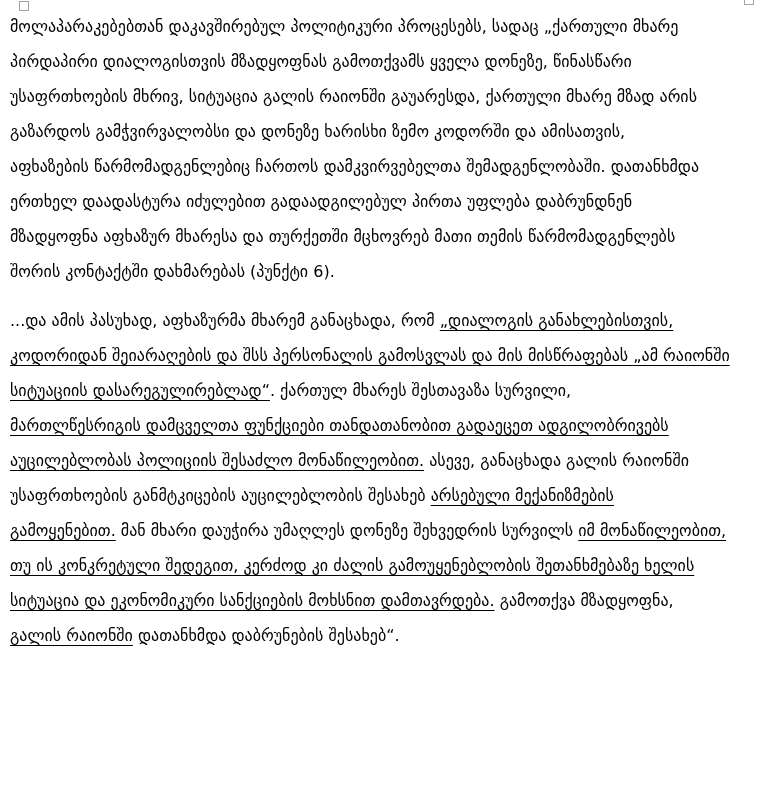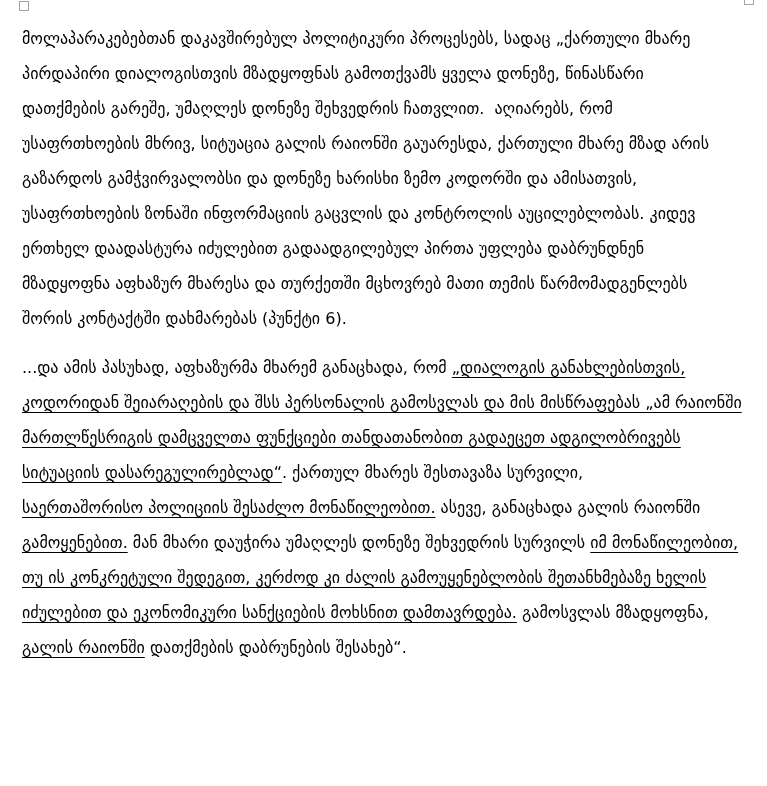--- a/index.html
+++ b/index.html
@@ -18,21 +18,21 @@
     position: absolute;
     left: 0;
     top: 0;
     width: 767px;
     padding: 9px 4px 0 10px;
     box-sizing: border-box;
     color: #000000;
     font-size: 16px;
   }
   .para {
-    margin: 12px;
+    margin: 0;
   }
   .para + .para {
     margin-top: 14px;
   }
   .line {
     white-space: pre;
     line-height: 35px;
     height: 35px;
     overflow: hidden;
   }
@@ -58,32 +58,32 @@
 </head>
 <body>
 
 <div class="marker marker-tl"></div>
 <div class="marker marker-tr"></div>
 
 <div class="doc">
     <div class="para">
       <div class="line"><span class="run">მოლაპარაკებებთან დაკავშირებულ პოლიტიკური პროცესებს, სადაც „ქართული მხარე</span></div>
       <div class="line"><span class="run">პირდაპირი დიალოგისთვის მზადყოფნას გამოთქვამს ყველა დონეზე, წინასწარი</span></div>
-      <div class="line"><span class="run">დათქმების გარეშე, უმაღლეს დონეზე შეხვედრის ჩათვლით.  აღიარებს, რომ</span></div>
       <div class="line"><span class="run">უსაფრთხოების მხრივ, სიტუაცია გალის რაიონში გაუარესდა, ქართული მხარე მზად არის</span></div>
       <div class="line"><span class="run">გაზარდოს გამჭვირვალობსი და დონეზე ხარისხი ზემო კოდორში და ამისათვის,</span></div>
-      <div class="line"><span class="run">უსაფრთხოების ზონაში ინფორმაციის გაცვლის და კონტროლის აუცილებლობას. კიდევ</span></div>
+      <div class="line"><span class="run">აფხაზების წარმომადგენლებიც ჩართოს დამკვირვებელთა შემადგენლობაში. დათანხმდა</span></div>
       <div class="line"><span class="run">ერთხელ დაადასტურა იძულებით გადაადგილებულ პირთა უფლება დაბრუნდნენ</span></div>
       <div class="line"><span class="run">მზადყოფნა აფხაზურ მხარესა და თურქეთში მცხოვრებ მათი თემის წარმომადგენლებს</span></div>
       <div class="line"><span class="run">შორის კონტაქტში დახმარებას (პუნქტი 6).</span></div>
     </div>
     <div class="para">
       <div class="line"><span class="run">...და ამის პასუხად, აფხაზურმა მხარემ განაცხადა, რომ </span><span class="run u">„დიალოგის განახლებისთვის,</span></div>
       <div class="line"><span class="run u">კოდორიდან შეიარაღების და შსს პერსონალის გამოსვლას და მის მისწრაფებას „ამ რაიონში</span></div>
+      <div class="line"><span class="run u">სიტუაციის დასარეგულირებლად“</span><span class="run">. ქართულ მხარეს შესთავაზა სურვილი,</span></div>
       <div class="line"><span class="run u">მართლწესრიგის დამცველთა ფუნქციები თანდათანობით გადაეცეთ ადგილობრივებს</span></div>
-      <div class="line"><span class="run u">სიტუაციის დასარეგულირებლად“</span><span class="run">. ქართულ მხარეს შესთავაზა სურვილი,</span></div>
-      <div class="line"><span class="run u">საერთაშორისო პოლიციის შესაძლო მონაწილეობით.</span><span class="run"> ასევე, განაცხადა გალის რაიონში</span></div>
+      <div class="line"><span class="run u">აუცილებლობას პოლიციის შესაძლო მონაწილეობით.</span><span class="run"> ასევე, განაცხადა გალის რაიონში</span></div>
+      <div class="line"><span class="run">უსაფრთხოების განმტკიცების აუცილებლობის შესახებ </span><span class="run u">არსებული მექანიზმების</span></div>
       <div class="line"><span class="run u">გამოყენებით.</span><span class="run"> მან მხარი დაუჭირა უმაღლეს დონეზე შეხვედრის სურვილს </span><span class="run u">იმ მონაწილეობით,</span></div>
       <div class="line"><span class="run u">თუ ის კონკრეტული შედეგით, კერძოდ კი ძალის გამოუყენებლობის შეთანხმებაზე ხელის</span></div>
-      <div class="line"><span class="run u">იძულებით და ეკონომიკური სანქციების მოხსნით დამთავრდება.</span><span class="run"> გამოსვლას მზადყოფნა,</span></div>
-      <div class="line"><span class="run u">გალის რაიონში</span><span class="run"> დათქმების დაბრუნების შესახებ“.</span></div>
+      <div class="line"><span class="run u">სიტუაცია და ეკონომიკური სანქციების მოხსნით დამთავრდება.</span><span class="run"> გამოთქვა მზადყოფნა,</span></div>
+      <div class="line"><span class="run u">გალის რაიონში</span><span class="run"> დათანხმდა დაბრუნების შესახებ“.</span></div>
     </div>
   </div>
 
 </body></html>

